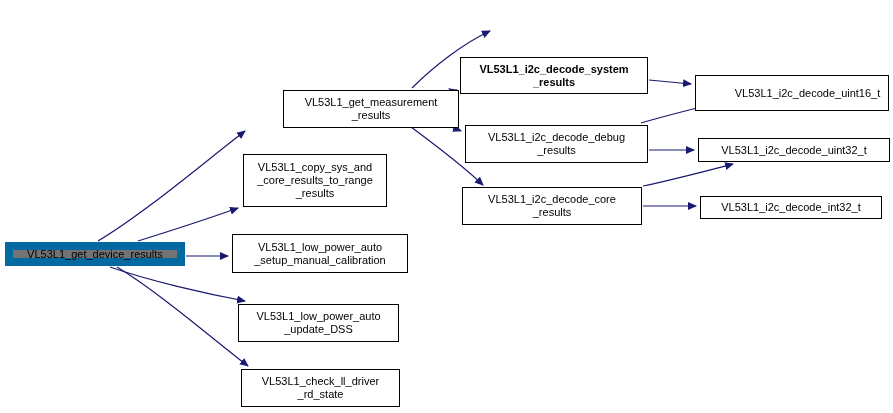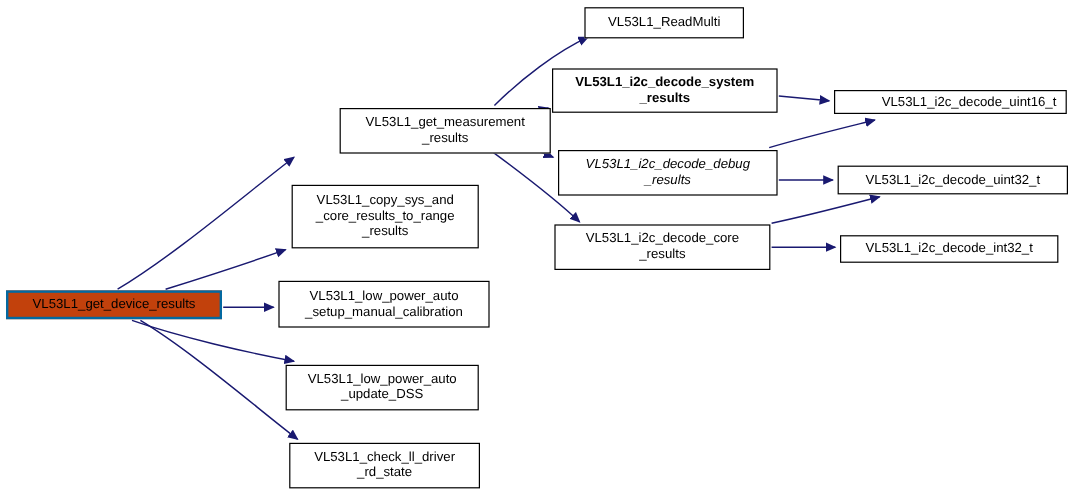--- a/index.html
+++ b/index.html
@@ -21,36 +21,36 @@
     align-items:center;
     justify-content:center;
     font-size:11px;
     line-height:13px;
     color:#000000;
     text-align:center;
     white-space:nowrap;
     cursor:pointer;
   }
   .node.root{
-    background:#c2410c;
-    border:2px solid #0369a1;
+    background:#737373;
+    border:8px solid #0369a1;
     cursor:default;
   }
   
   .n-device      {left:5px;   top:242px; width:180px; height:24px;}
   .n-measurement {left:235px; top:90px;  width:176px; height:38px;margin-left:48px;}
-  .n-copy        {left:243px; top:154px; width:156px; height:53px;}
+  .n-copy        {left:243px; top:154px; width:144px; height:53px;}
   .n-setup       {left:232px; top:234px; width:176px; height:39px;}
   .n-dss         {left:238px; top:304px; width:161px; height:38px;}
   .n-check       {left:241px; top:369px; width:159px; height:38px;}
   .n-readmulti   {left:487px; top:6px;   width:133px; height:26px;}
   .n-system      {left:460px; top:57px;  width:188px; height:37px;font-weight:bold;}
-  .n-debug       {left:465px; top:125px; width:183px; height:38px;font-style:italic;}
+  .n-debug       {left:465px; top:125px; width:183px; height:38px;}
   .n-core        {left:462px; top:187px; width:180px; height:38px;}
-  .n-uint16      {left:695px; top:75px;  width:194px; height:20px;padding-left:31px;}
+  .n-uint16      {left:695px; top:75px;  width:194px; height:36px;padding-left:31px;}
   .n-uint32      {left:698px; top:138px; width:192px; height:24px;}
   .n-int32       {left:700px; top:196px; width:182px; height:23px;justify-content:center;}
   .edge{stroke:#191970;stroke-width:1.2;fill:none;}
 </style>
 </head>
 <body>
 
 <div id="graph">
 
   <svg id="edges" width="893" height="413" viewBox="0 0 893 413" xmlns="http://www.w3.org/2000/svg">
@@ -98,23 +98,20 @@
   <div class="node n-dss">
     <span>VL53L1_low_power_auto</span>
     <span>_update_DSS</span>
   </div>
 
   <div class="node n-check">
     <span>VL53L1_check_ll_driver</span>
     <span>_rd_state</span>
   </div>
 
-  <div class="node n-readmulti">
-    <span>VL53L1_ReadMulti</span>
-  </div>
 
   <div class="node n-system">
     <span>VL53L1_i2c_decode_system</span>
     <span>_results</span>
   </div>
 
   <div class="node n-debug">
     <span>VL53L1_i2c_decode_debug</span>
     <span>_results</span>
   </div>

